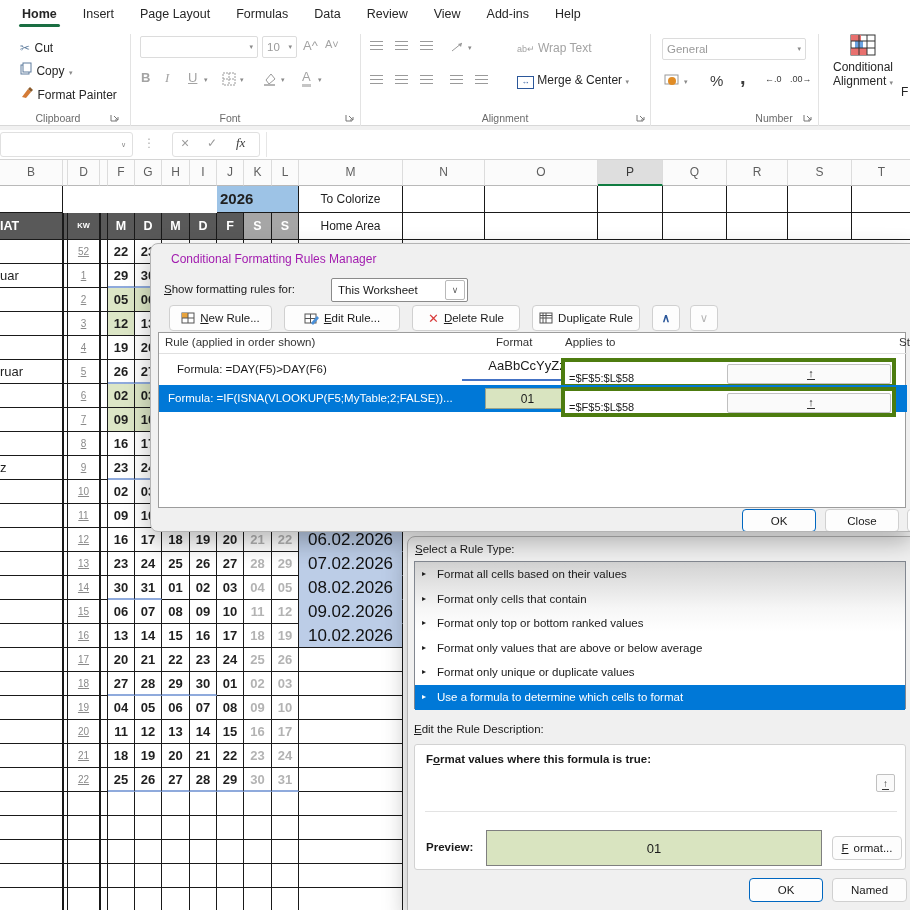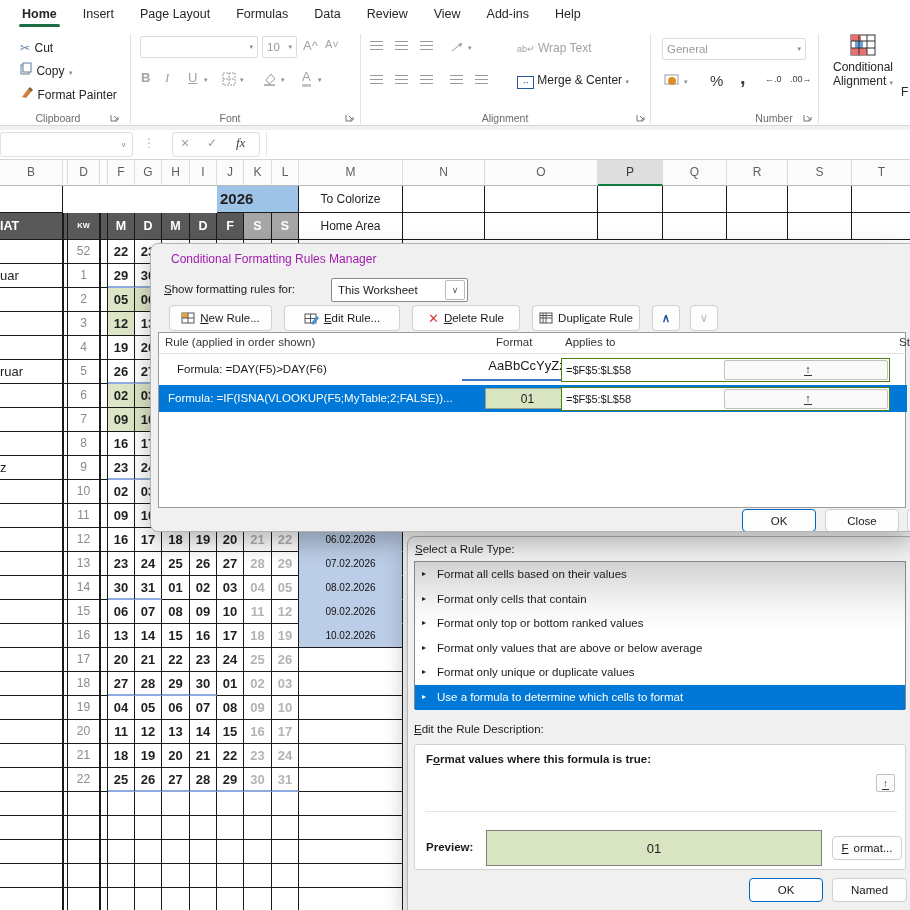--- a/index.html
+++ b/index.html
@@ -35,25 +35,25 @@
   #sheet{left:0;top:160px;width:910px;height:750px;}
   .ch{position:absolute;box-sizing:border-box;height:26px;line-height:25px;font-size:12px;color:#5f5f5f;text-align:center;
       background:#fbfbfb;border-right:1px solid #dcdcdc;border-bottom:1px solid #b9b9b9;top:0;}
   .ch.sel{background:#dedede;border-bottom:2px solid #107c41;color:#3a3a3a;}
   .cell{position:absolute;box-sizing:border-box;background:#fff;border-right:1px solid #1a1a1a;border-bottom:1px solid #1a1a1a;
         font-size:13px;font-weight:600;color:#1f1f1f;text-align:center;overflow:hidden;}
   .gap{border-left:1px solid #1a1a1a;}
   .hdr2{background:#595959;color:#fff;font-weight:700;font-size:12.5px;}
   .hdr2.wkend{background:#a6a6a6;}
   .blue{background:#9dc3e6;}
-  .kw{font-size:12px;font-weight:400;color:#8a8a8a;}
+  .kw{font-size:10px;font-weight:400;color:#8a8a8a;text-decoration:underline;}
   .wk{color:#b3b3b3;}
   .green{background:#dce6c6;}
   .mend{border-bottom:2px solid #8faadc;}
-  .mdate{background:#bccde7;font-size:10px;font-weight:400;color:#111;}
+  .mdate{background:#bccde7;font-size:17px;font-weight:400;color:#111;}
   .mon{font-weight:400;text-align:left;}
   .plain{font-weight:400;font-size:12px;}
 
   
   .dlg{background:#f0f0f0;border:1px solid #b4b4b4;box-shadow:0 10px 24px rgba(0,0,0,.28);overflow:hidden;}
   #dlg1{left:150px;top:243px;width:762px;height:289px;border-radius:8px 0 0 8px;z-index:10;}
   #dlg2{left:407px;top:536px;width:505px;height:376px;border-radius:8px 0 0 0;z-index:5;}
   .dtitle{font-size:12px;color:#a21caf;}
   .dlbl{font-size:11.5px;color:#1a1a1a;}
   .dcombo{background:#fff;border:1px solid #8a8a8a;border-radius:2px;font-size:11.5px;color:#1a1a1a;
@@ -61,21 +61,21 @@
   .carr{width:18px;text-align:center;color:#5f5f5f;font-size:9px;}
   .dbtn{background:#fdfdfd;border:1px solid #d0d0d0;border-radius:4px;font-size:11.5px;color:#1a1a1a;
         display:flex;align-items:center;justify-content:center;gap:5px;}
   .dbtn.primary{border:1px solid #0067c0;}
   .list{background:#fff;border:1px solid #9c9c9c;}
   .lhead span{position:absolute;font-size:11.5px;color:#333;top:3px;}
   .rrow{position:absolute;left:0;width:748px;}
   .rtext{position:absolute;font-size:11.5px;color:#1a1a1a;top:9px;}
   .sel-row{background:#0078d7;}
   .sel-row .rtext{color:#fff;top:7px;}
-  .applies{position:absolute;background:#fff;border:1px solid #4d7c0f;height:22px;display:flex;align-items:center;}
+  .applies{position:absolute;background:#fff;border:4px solid #4d7c0f;height:22px;display:flex;align-items:flex-end;}
   .applies span{flex:1;font-size:11px;color:#1a1a1a;padding-left:4px;}
   .pick{width:19px;height:18px;margin-right:1px;border:1px solid #c0c0c0;border-radius:2px;background:#fafafa;
         font-size:10px;line-height:17px;text-align:center;color:#333;}
   .pick b{font-weight:700;border-bottom:1.5px solid #333;padding:0 1px;}
   .rt-item{position:relative;height:24.6px;line-height:24.6px;font-size:11.5px;color:#1a1a1a;padding-left:22px;}
   .rt-item .blt{position:absolute;left:7px;font-size:8px;}
   .rt-item.selected{background:#0078d7;color:#fff;}
   .gbox{background:#fff;border:1px solid #d2d2d2;border-radius:3px;}
   .finp{background:#fff;border:1px solid #8a8a8a;font-size:11.5px;color:#1a1a1a;line-height:20px;padding-left:4px;overflow:hidden;}
   .pbox{background:#d9e4c0;border:1px solid #7f7f7f;text-align:center;font-size:13px;color:#1a1a1a;}

